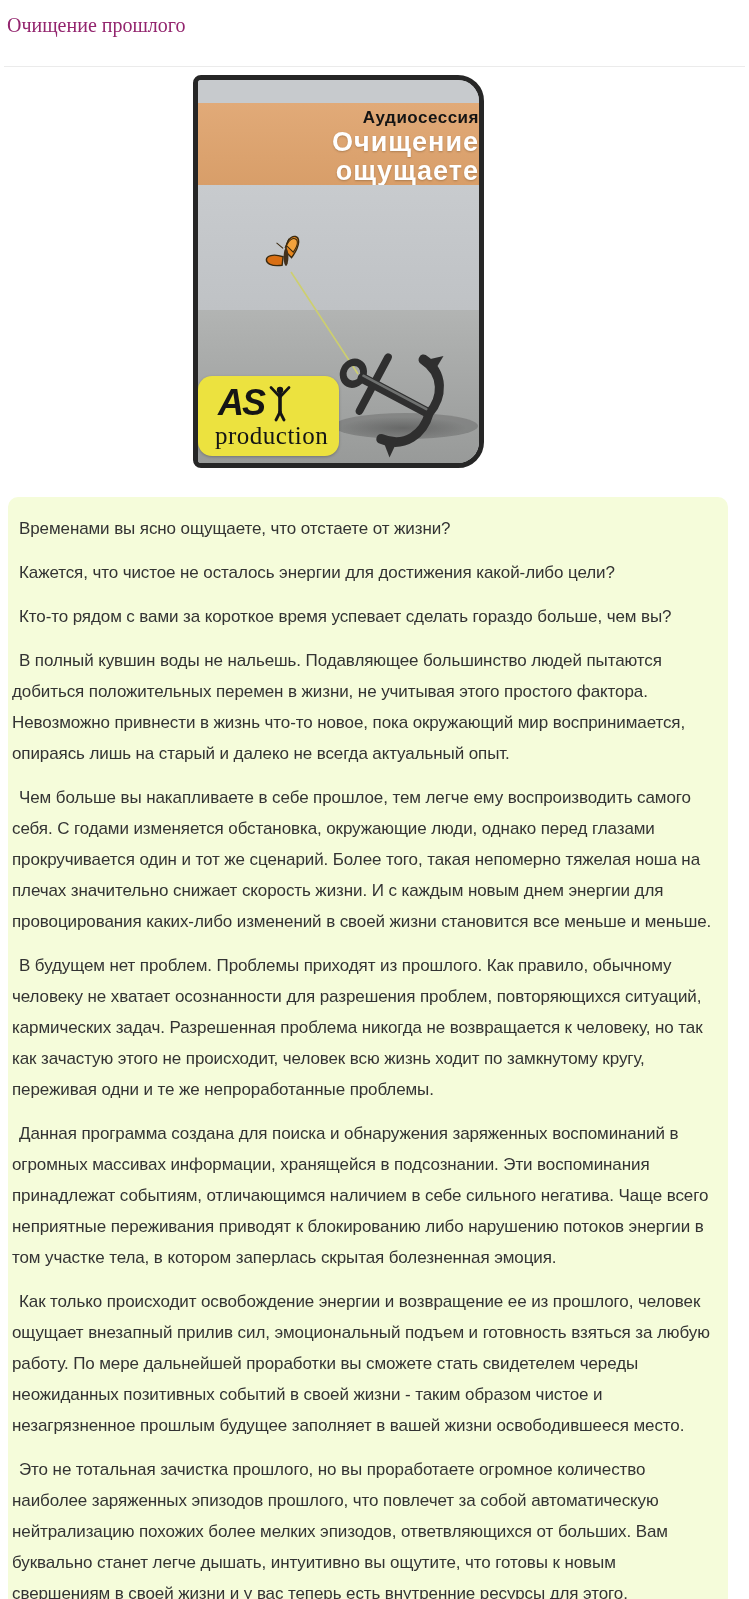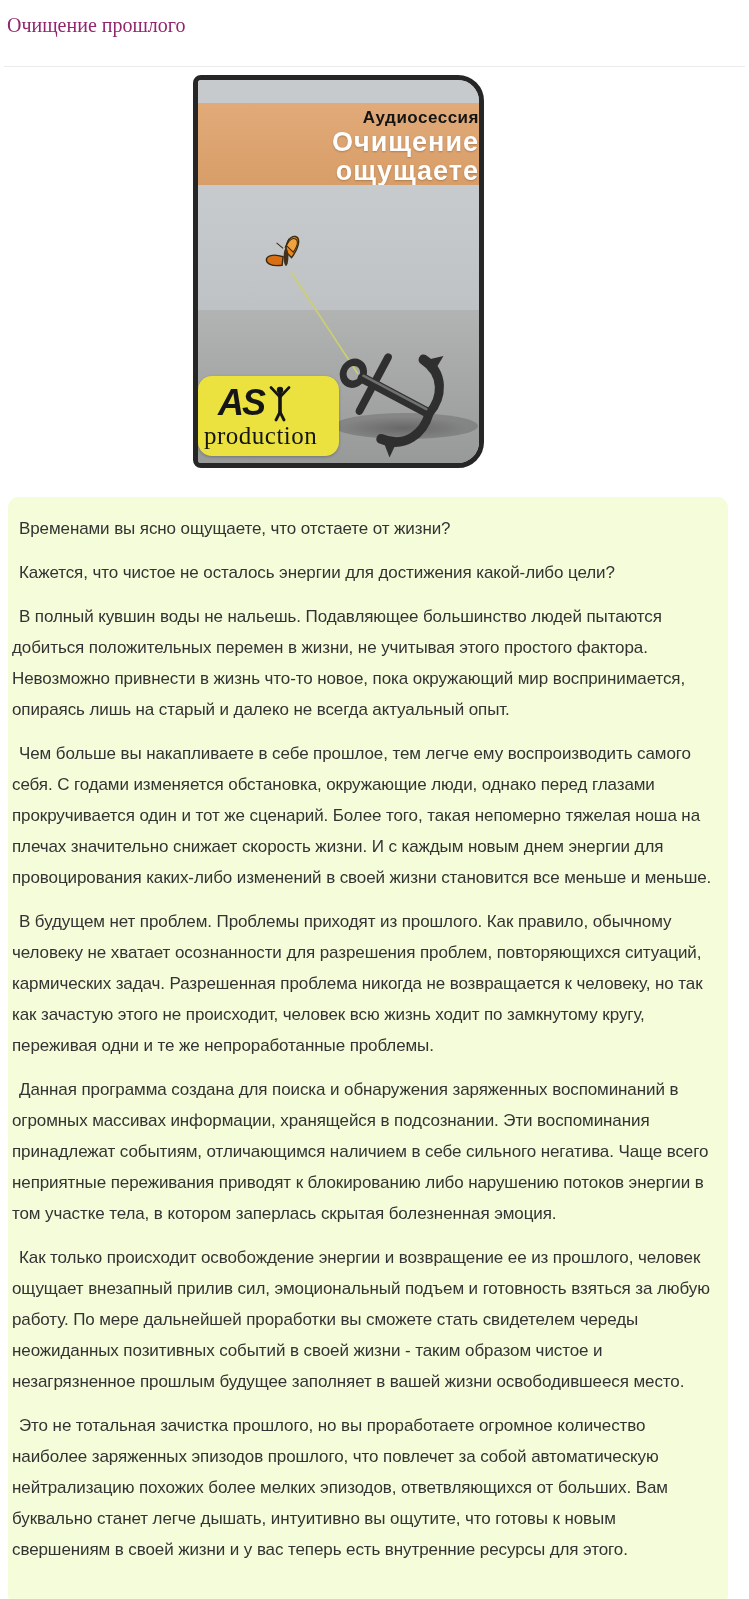--- a/index.html
+++ b/index.html
@@ -73,21 +73,21 @@
     padding: 10px 0 0 20px; height: 36px;
   }
   .ast-as {
     font-family: "Liberation Sans", sans-serif;
     font-weight: bold; font-style: italic;
     font-size: 36px; line-height: 34px;
     letter-spacing: -2px; color: #151515;
   }
   .ast-person { margin: 0 0 0 4px; }
   .ast-production {
-    padding-left: 6px; margin-top: 0;
+    padding-left: 17px; margin-top: 0;
     font-family: "Liberation Serif", serif;
     font-size: 25px; line-height: 28px;
     color: #151515; letter-spacing: .5px;
   }
 
   
   .content {
     box-sizing: border-box;
     margin: 29px 0 0 8px;
     width: 720px;
@@ -159,20 +159,21 @@
           <line x1="12" y1="26" x2="16" y2="34" stroke="#151515" stroke-width="2.8" stroke-linecap="round"></line>
         </svg>
       </div>
       <div class="ast-production">production</div>
     </div>
   </div>
 
   <div class="content">
     <p class="first">Временами вы ясно ощущаете, что отстаете от жизни?</p>
     <p>Кажется, что чистое не осталось энергии для достижения какой-либо цели?</p>
+    <p>Кто-то рядом с вами за короткое время успевает сделать гораздо больше, чем вы?</p>
     <p>В полный кувшин воды не нальешь. Подавляющее большинство людей пытаются добиться положительных перемен в жизни, не учитывая этого простого фактора. Невозможно привнести в жизнь что-то новое, пока окружающий мир воспринимается, опираясь лишь на старый и далеко не всегда актуальный опыт.</p>
     <p>Чем больше вы накапливаете в себе прошлое, тем легче ему воспроизводить самого себя. С годами изменяется обстановка, окружающие люди, однако перед глазами прокручивается один и тот же сценарий. Более того, такая непомерно тяжелая ноша на плечах значительно снижает скорость жизни. И с каждым новым днем энергии для провоцирования каких-либо изменений в своей жизни становится все меньше и меньше.</p>
     <p>В будущем нет проблем. Проблемы приходят из прошлого. Как правило, обычному человеку не хватает осознанности для разрешения проблем, повторяющихся ситуаций, кармических задач. Разрешенная проблема никогда не возвращается к человеку, но так как зачастую этого не происходит, человек всю жизнь ходит по замкнутому кругу, переживая одни и те же непроработанные проблемы.</p>
     <p>Данная программа создана для поиска и обнаружения заряженных воспоминаний в огромных массивах информации, хранящейся в подсознании. Эти воспоминания принадлежат событиям, отличающимся наличием в себе сильного негатива. Чаще всего неприятные переживания приводят к блокированию либо нарушению потоков энергии в том участке тела, в котором заперлась скрытая болезненная эмоция.</p>
     <p>Как только происходит освобождение энергии и возвращение ее из прошлого, человек ощущает внезапный прилив сил, эмоциональный подъем и готовность взяться за любую работу. По мере дальнейшей проработки вы сможете стать свидетелем череды неожиданных позитивных событий в своей жизни - таким образом чистое и незагрязненное прошлым будущее заполняет в вашей жизни освободившееся место.</p>
     <p>Это не тотальная зачистка прошлого, но вы проработаете огромное количество наиболее заряженных эпизодов прошлого, что повлечет за собой автоматическую нейтрализацию похожих более мелких эпизодов, ответвляющихся от больших. Вам буквально станет легче дышать, интуитивно вы ощутите, что готовы к новым свершениям в своей жизни и у вас теперь есть внутренние ресурсы для этого.</p>
 
   </div>
 
 </div>

